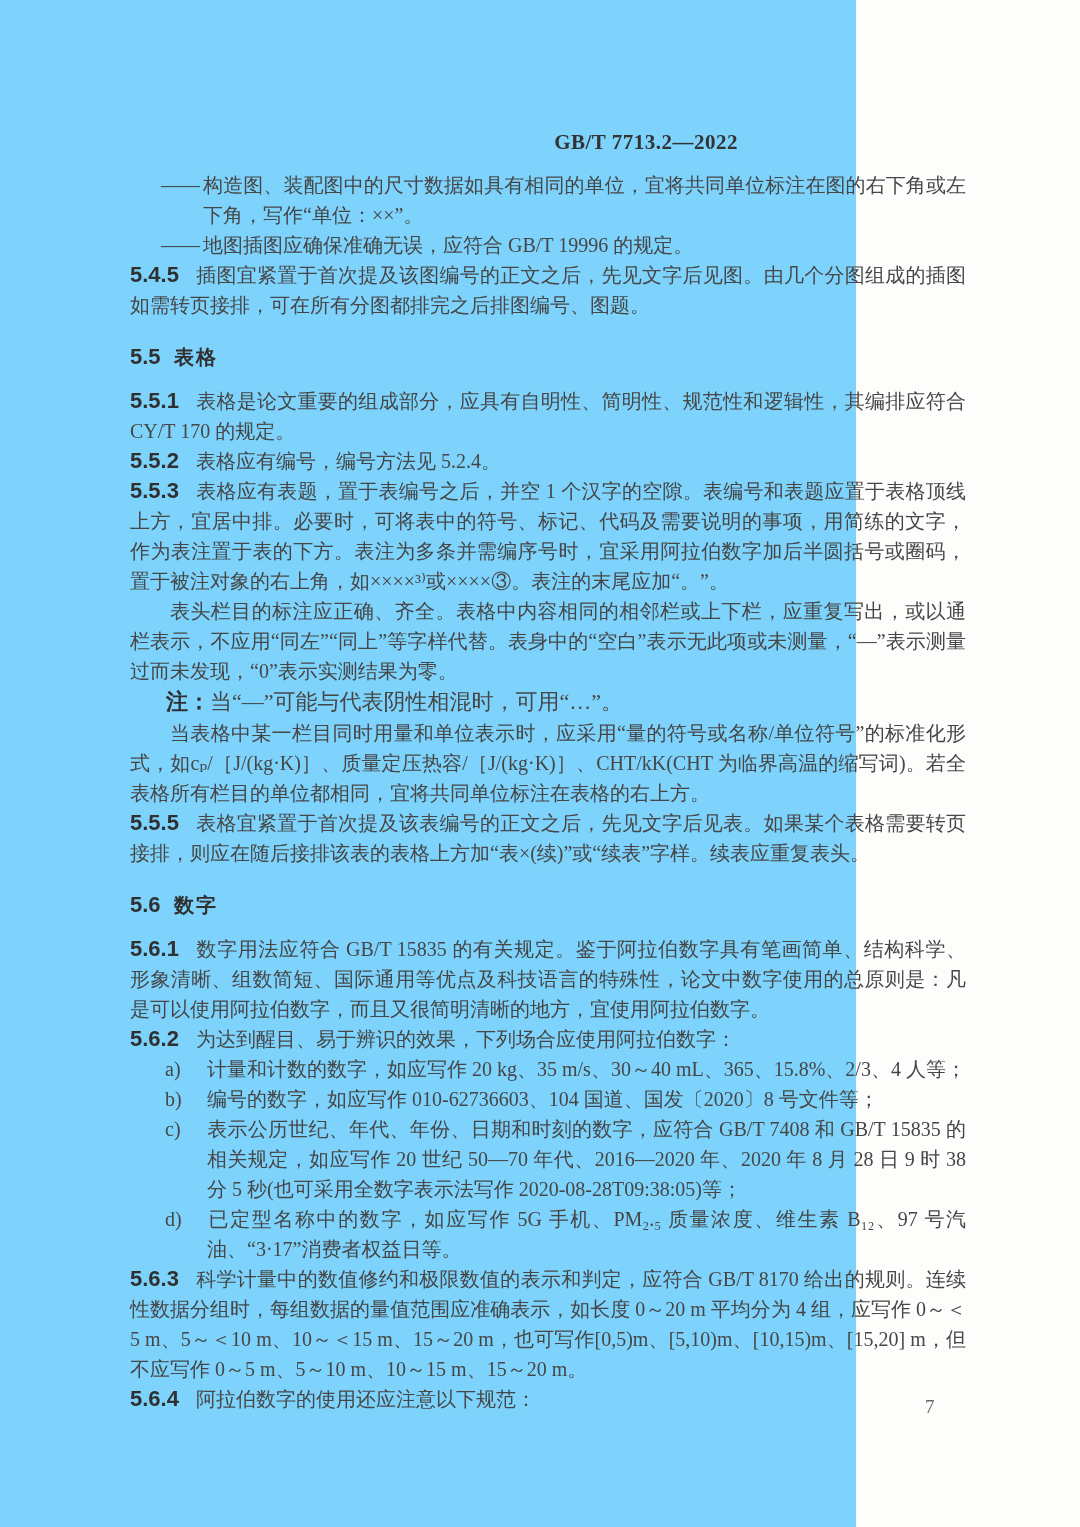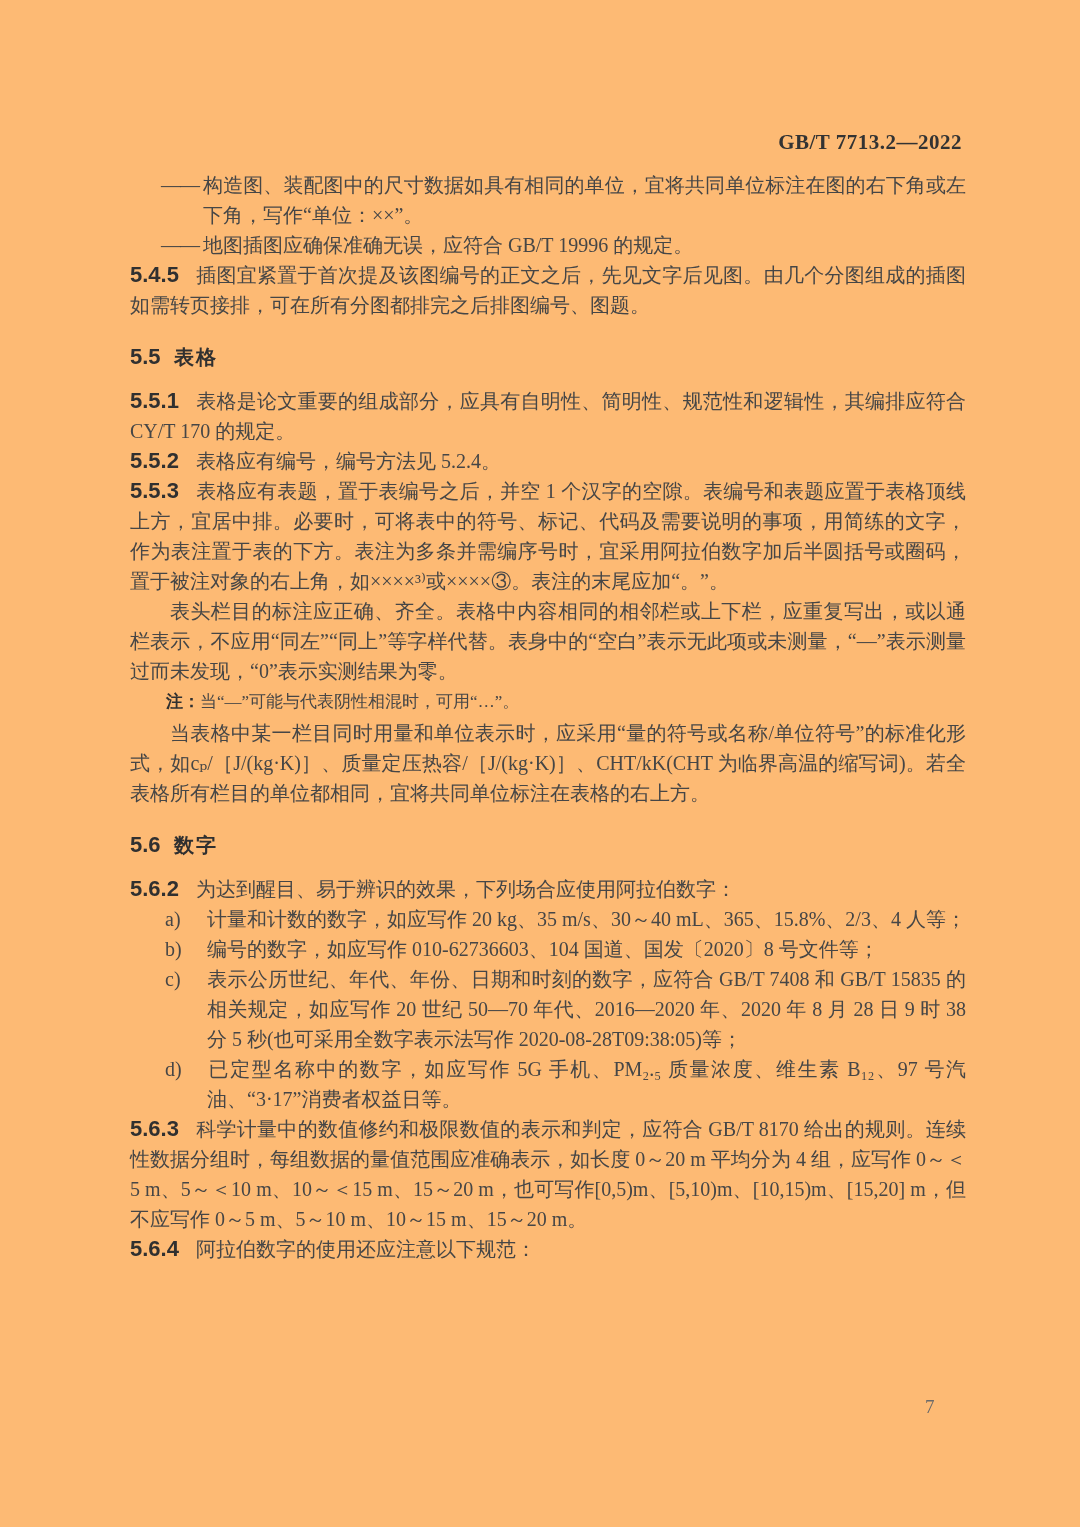--- a/index.html
+++ b/index.html
@@ -5,25 +5,25 @@
   html, body {
     margin: 0;
     padding: 0;
     width: 1080px;
     height: 1527px;
     background: #fdfdfb;
     overflow: hidden;
   }
   .page {
     position: relative;
-    width: 1080px;
+    width: 856px;
     height: 1527px;
     font-family: "Liberation Serif", "DejaVu Serif", serif;
     color: #464646;
-    background: #fdba74;
+    background: #7dd3fc;
   }
   .doc-number {
     position: absolute;
     top: 130px;
     right: 118px;
     font-size: 21px;
     font-weight: 700;
     color: #333;
     letter-spacing: 0.5px;
     font-family: "Liberation Serif", serif;
@@ -63,21 +63,21 @@
   .heading .clause-num { width: 44px; }
   .heading-title {
     font-family: Liberation Sans, sans-serif;
     font-weight: 700;
     color: #303030;
     letter-spacing: 2px;
   }
   .indent-para { text-indent: 2em; }
   .note {
     margin: 3px 0 3px 36px !important;
-    font-size: 17px;
+    font-size: 22px;
     line-height: 26px;
   }
   .note-label {
     font-family: "Liberation Sans", "DejaVu Sans", sans-serif;
     font-weight: 700;
     color: #303030;
   }
   .list-item {
     margin-left: 35px !important;
     padding-left: 42px;
@@ -119,23 +119,25 @@
 
     <p class="clause"><span class="clause-num">5.5.3</span><span>表格应有表题，置于表编号之后，并空 1 个汉字的空隙。表编号和表题应置于表格顶线上方，宜居中排。必要时，可将表中的符号、标记、代码及需要说明的事项，用简练的文字，作为表注置于表的下方。表注为多条并需编序号时，宜采用阿拉伯数字加后半圆括号或圈码，置于被注对象的右上角，如××××³⁾或××××③。表注的末尾应加“。”。</span></p>
 
 
     <p class="indent-para"><span>表头栏目的标注应正确、齐全。表格中内容相同的相邻栏或上下栏，应重复写出，或以通栏表示，不应用“同左”“同上”等字样代替。表身中的“空白”表示无此项或未测量，“—”表示测量过而未发现，“0”表示实测结果为零。</span></p>
 
     <p class="note"><span class="note-label">注：</span><span>当“—”可能与代表阴性相混时，可用“…”。</span></p>
 
     <p class="indent-para"><span>当表格中某一栏目同时用量和单位表示时，应采用“量的符号或名称/单位符号”的标准化形式，如cₚ/［J/(kg·K)］、质量定压热容/［J/(kg·K)］、CHT/kK(CHT 为临界高温的缩写词)。若全表格所有栏目的单位都相同，宜将共同单位标注在表格的右上方。</span></p>
 
+    <p class="clause"><span class="clause-num">5.5.5</span><span>表格宜紧置于首次提及该表编号的正文之后，先见文字后见表。如果某个表格需要转页接排，则应在随后接排该表的表格上方加“表×(续)”或“续表”字样。续表应重复表头。</span></p>
 
     <p class="heading"><span class="clause-num">5.6</span><span class="heading-title">数字</span></p>
 
+    <p class="clause"><span class="clause-num">5.6.1</span><span>数字用法应符合 GB/T 15835 的有关规定。鉴于阿拉伯数字具有笔画简单、结构科学、形象清晰、组数简短、国际通用等优点及科技语言的特殊性，论文中数字使用的总原则是：凡是可以使用阿拉伯数字，而且又很简明清晰的地方，宜使用阿拉伯数字。</span></p>
 
     <p class="clause"><span class="clause-num">5.6.2</span><span>为达到醒目、易于辨识的效果，下列场合应使用阿拉伯数字：</span></p>
 
     <p class="list-item"><span class="li-label">a)</span><span>计量和计数的数字，如应写作 20 kg、35 m/s、30～40 mL、365、15.8%、2/3、4 人等；</span></p>
 
     <p class="list-item"><span class="li-label">b)</span><span>编号的数字，如应写作 010-62736603、104 国道、国发〔2020〕8 号文件等；</span></p>
 
     <p class="list-item"><span class="li-label">c)</span><span>表示公历世纪、年代、年份、日期和时刻的数字，应符合 GB/T 7408 和 GB/T 15835 的相关规定，如应写作 20 世纪 50—70 年代、2016—2020 年、2020 年 8 月 28 日 9 时 38 分 5 秒(也可采用全数字表示法写作 2020-08-28T09:38:05)等；</span></p>
 
     <p class="list-item"><span class="li-label">d)</span><span>已定型名称中的数字，如应写作 5G 手机、PM₂.₅ 质量浓度、维生素 B₁₂、97 号汽油、“3·17”消费者权益日等。</span></p>

